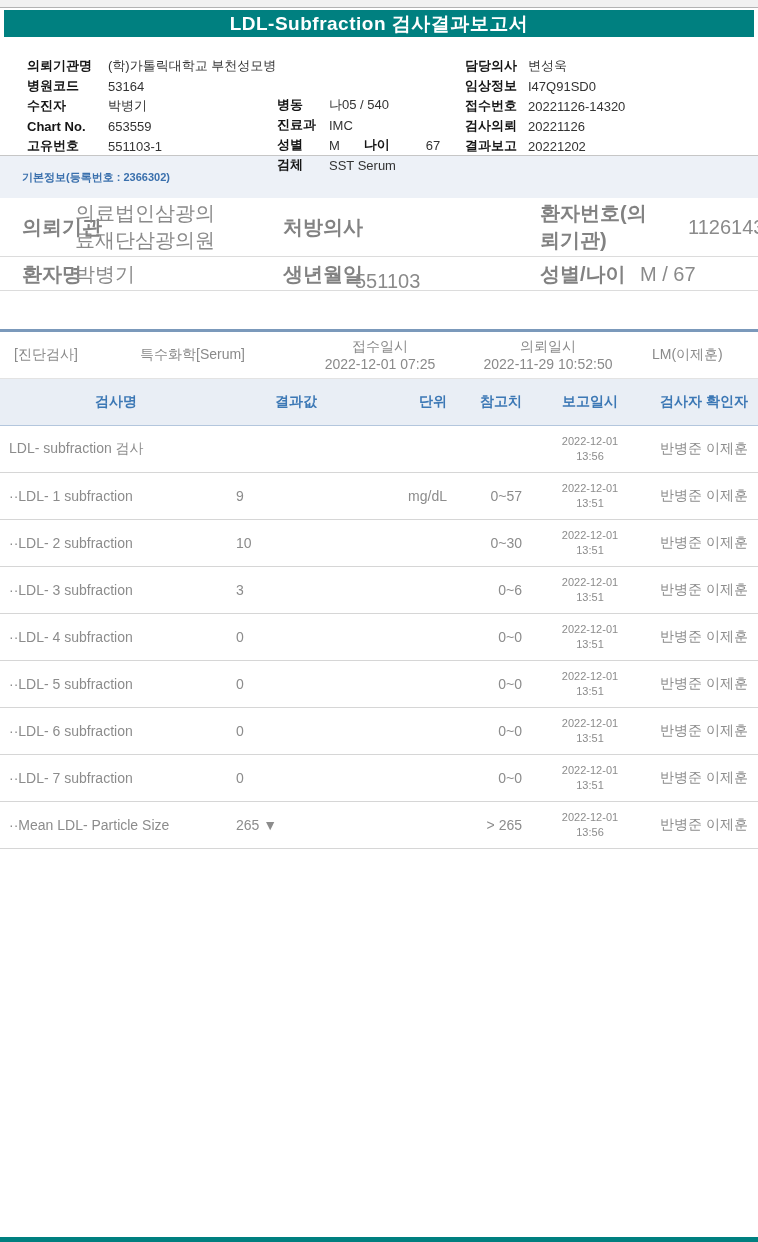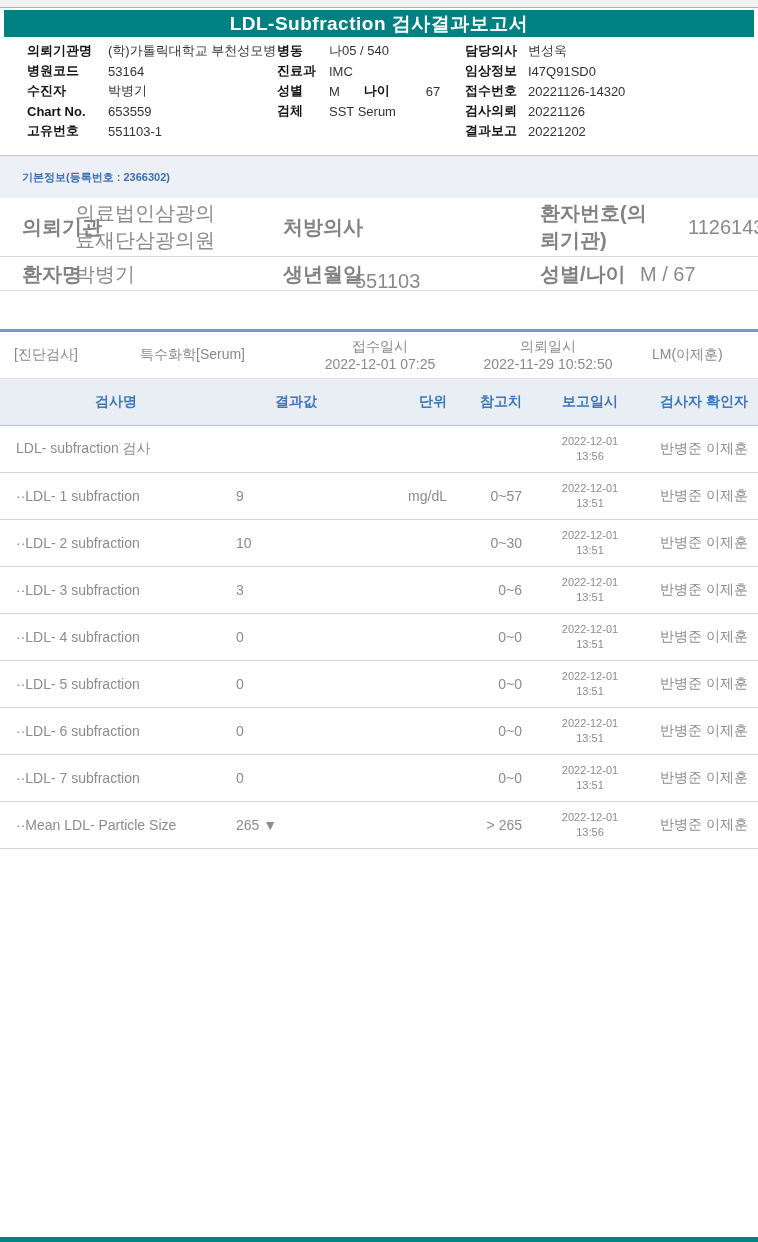--- a/index.html
+++ b/index.html
@@ -12,23 +12,23 @@
   
   .top-strip { height:8px; background:#f1f1f1; border-bottom:1px solid #b3b3b3; }
   
   .title-bar {
     margin:2px 4px 0 4px; height:27px; background:#008080;
     display:flex; align-items:center; justify-content:center;
   }
   .title-bar .title { color:#ffffff; font-size:19px; font-weight:bold; letter-spacing:0.5px; }
   
   .patient-header { position:relative; height:118px; }
-  .hgroup { position:absolute; top:4px; }
+  .hgroup { position:absolute; top:19px; }
   .hg-left { left:27px; }
-  .hg-mid { left:277px; }
+  .hg-mid { left:277px;margin-top:39px; }
   .hg-right { left:465px; }
   .hrow { height:20px; display:flex; align-items:center; font-size:13px; color:#333; white-space:nowrap; }
   .hlabel { font-weight:bold; color:#151515; display:inline-block; }
   .hg-left .hlabel { width:81px; }
   .hg-mid .hlabel { width:52px; }
   .hg-right .hlabel { width:63px; }
   .hval { color:#333; }
   .clip { display:inline-block; max-width:168px; overflow:hidden; white-space:nowrap; }
   .age-label { margin-left:24px; margin-right:10px; }
   
@@ -57,21 +57,21 @@
   .e-doctor { left:652px; }
   
   .tgrid { display:grid; grid-template-columns:232px 128px 95px 75px 120px 108px; align-items:center; }
   .results-hdr {
     height:48px; border-top:1px solid #e3e3e3; border-bottom:1px solid #b3c6dd;
     background:#e9eef5; color:#3c78b5; font-weight:bold; font-size:14px;
   }
   .results-hdr > div { text-align:center; }
   .results-hdr .h-unit, .results-hdr .h-ref { text-align:right; padding-right:8px; }
   .rrow { height:47px; border-bottom:1px solid #d6d6d6; color:#8c8c8c; font-size:14px; }
-  .rrow .c-name { text-align:left; padding-left:16px; white-space:nowrap; }
+  .rrow .c-name { text-align:left; padding-left:9px; white-space:nowrap; }
   .rrow .c-result { padding-left:4px; }
   .rrow .c-unit { text-align:right; padding-right:8px; }
   .rrow .c-ref { text-align:right; padding-right:8px; }
   .rrow .c-rep { text-align:center; font-size:11px; line-height:1.4; }
   .rrow .c-staff { text-align:center; }
   
   .footer-bar { position:absolute; left:0; bottom:0; width:758px; height:5px; background:#008080; }
 </style>
 </head>
 <body>

